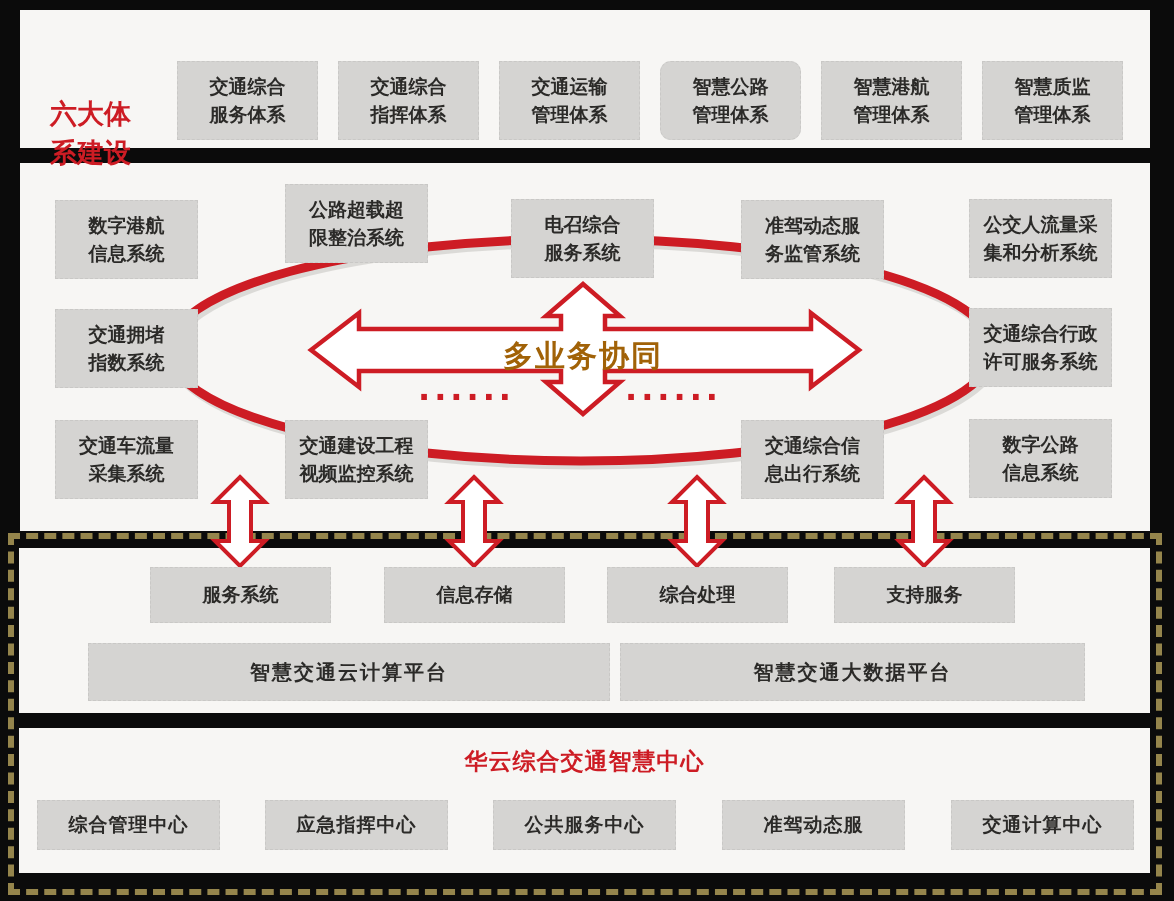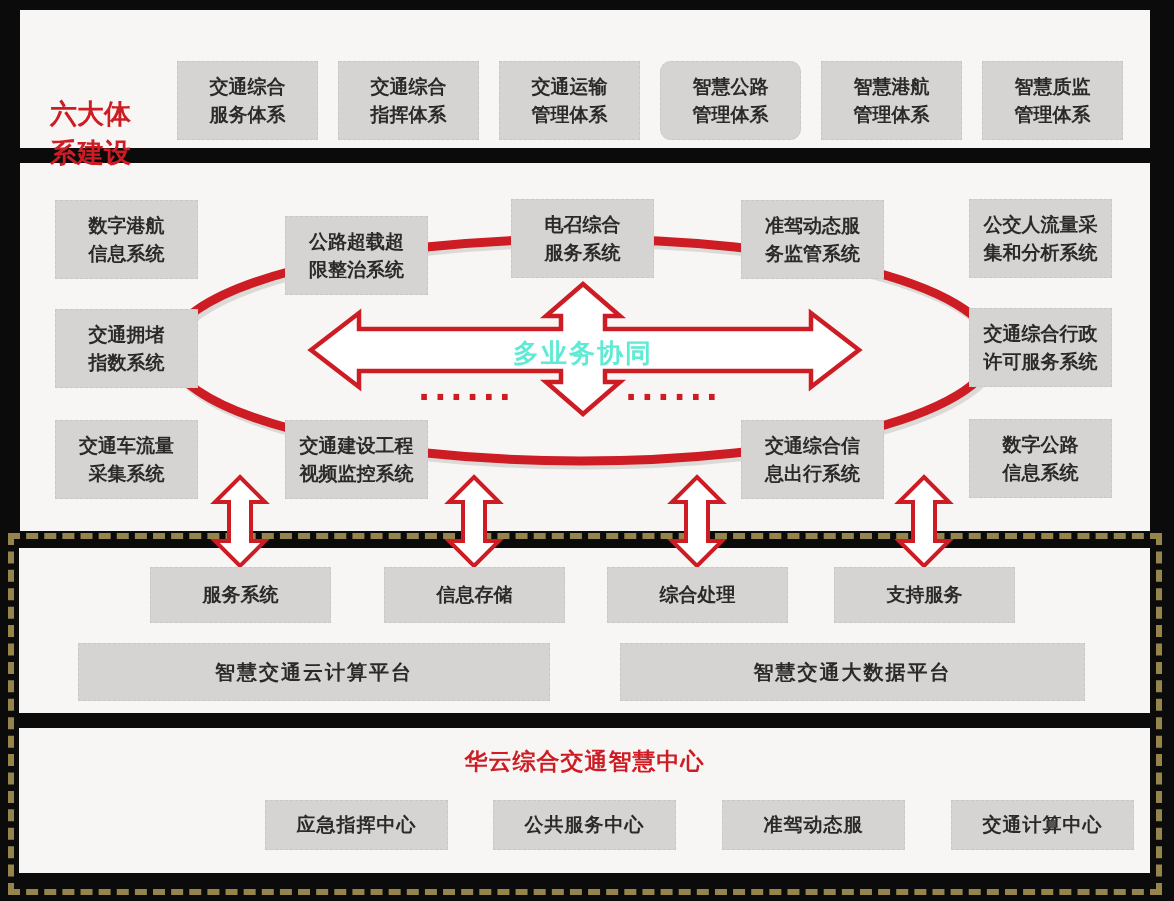--- a/index.html
+++ b/index.html
@@ -19,21 +19,21 @@
   .plat{height:58px;font-size:20px;letter-spacing:2px;}
   .centerbox{width:183px;height:50px;font-size:19px;letter-spacing:1px;}
   .red-title{
     position:absolute;color:#cd1c24;font-weight:700;white-space:pre-line;z-index:4;
   }
   .dots{
     position:absolute;color:#cd1c24;font-weight:700;font-size:32px;letter-spacing:4px;
     z-index:5;line-height:30px;
   }
   .cross-label{
-    position:absolute;color:#5eead4;font-weight:700;font-size:26px;letter-spacing:2px;
+    position:absolute;color:#a16207;font-weight:700;font-size:30px;letter-spacing:2px;
     z-index:6;text-align:center;
   }
   .dashed-frame{
     position:absolute;left:8px;top:533px;width:1154px;height:362px;box-sizing:border-box;
     border:6px dashed #95854c;z-index:2;
   }
   svg.overlay{position:absolute;left:0;top:0;z-index:3;pointer-events:none;}
 </style>
 </head>
 <body>
@@ -77,21 +77,21 @@
 管理体系</div>
   <div class="gbox topsys" style="left:660px;top:33px;border-radius:11px;">智慧公路
 管理体系</div>
   <div class="gbox topsys" style="left:821px;top:33px;">智慧港航
 管理体系</div>
   <div class="gbox topsys" style="left:982px;top:33px;">智慧质监
 管理体系</div>
 
   <div class="gbox sys" style="left:55px;top:200px;">数字港航
 信息系统</div>
-  <div class="gbox sys" style="left:285px;top:216px;">公路超载超
+  <div class="gbox sys" style="left:285px;top:184px;">公路超载超
 限整治系统</div>
   <div class="gbox sys" style="left:511px;top:199px;">电召综合
 服务系统</div>
   <div class="gbox sys" style="left:741px;top:200px;">准驾动态服
 务监管系统</div>
   <div class="gbox sys" style="left:969px;top:199px;">公交人流量采
 集和分析系统</div>
 
   <div class="gbox sys" style="left:55px;top:309px;">交通拥堵
 指数系统</div>
@@ -109,23 +109,24 @@
 
   <div class="cross-label" style="left:483px;top:336px;width:200px;">多业务协同</div>
   <div class="dots" style="left:418px;top:374px;">......</div>
   <div class="dots" style="left:625px;top:374px;">......</div>
 
   <div class="gbox func" style="left:150px;top:567px;">服务系统</div>
   <div class="gbox func" style="left:384px;top:567px;">信息存储</div>
   <div class="gbox func" style="left:607px;top:567px;">综合处理</div>
   <div class="gbox func" style="left:834px;top:567px;">支持服务</div>
 
-  <div class="gbox plat" style="left:78px;top:643px;width:472px;text-align:right;">智慧交通云计算平台</div>
+  <div class="gbox plat" style="left:88px;top:643px;width:522px;text-align:right;">智慧交通云计算平台</div>
   <div class="gbox plat" style="left:620px;top:643px;width:465px;">智慧交通大数据平台</div>
 
   <div class="red-title" style="left:19px;top:746px;width:1131px;text-align:center;font-size:23px;letter-spacing:1px;">华云综合交通智慧中心</div>
 
+  <div class="gbox centerbox" style="left:37px;top:800px;">综合管理中心</div>
   <div class="gbox centerbox" style="left:265px;top:800px;">应急指挥中心</div>
   <div class="gbox centerbox" style="left:493px;top:800px;">公共服务中心</div>
   <div class="gbox centerbox" style="left:722px;top:800px;">准驾动态服</div>
   <div class="gbox centerbox" style="left:951px;top:800px;">交通计算中心</div>
 
 </div>
 
 </body></html>

